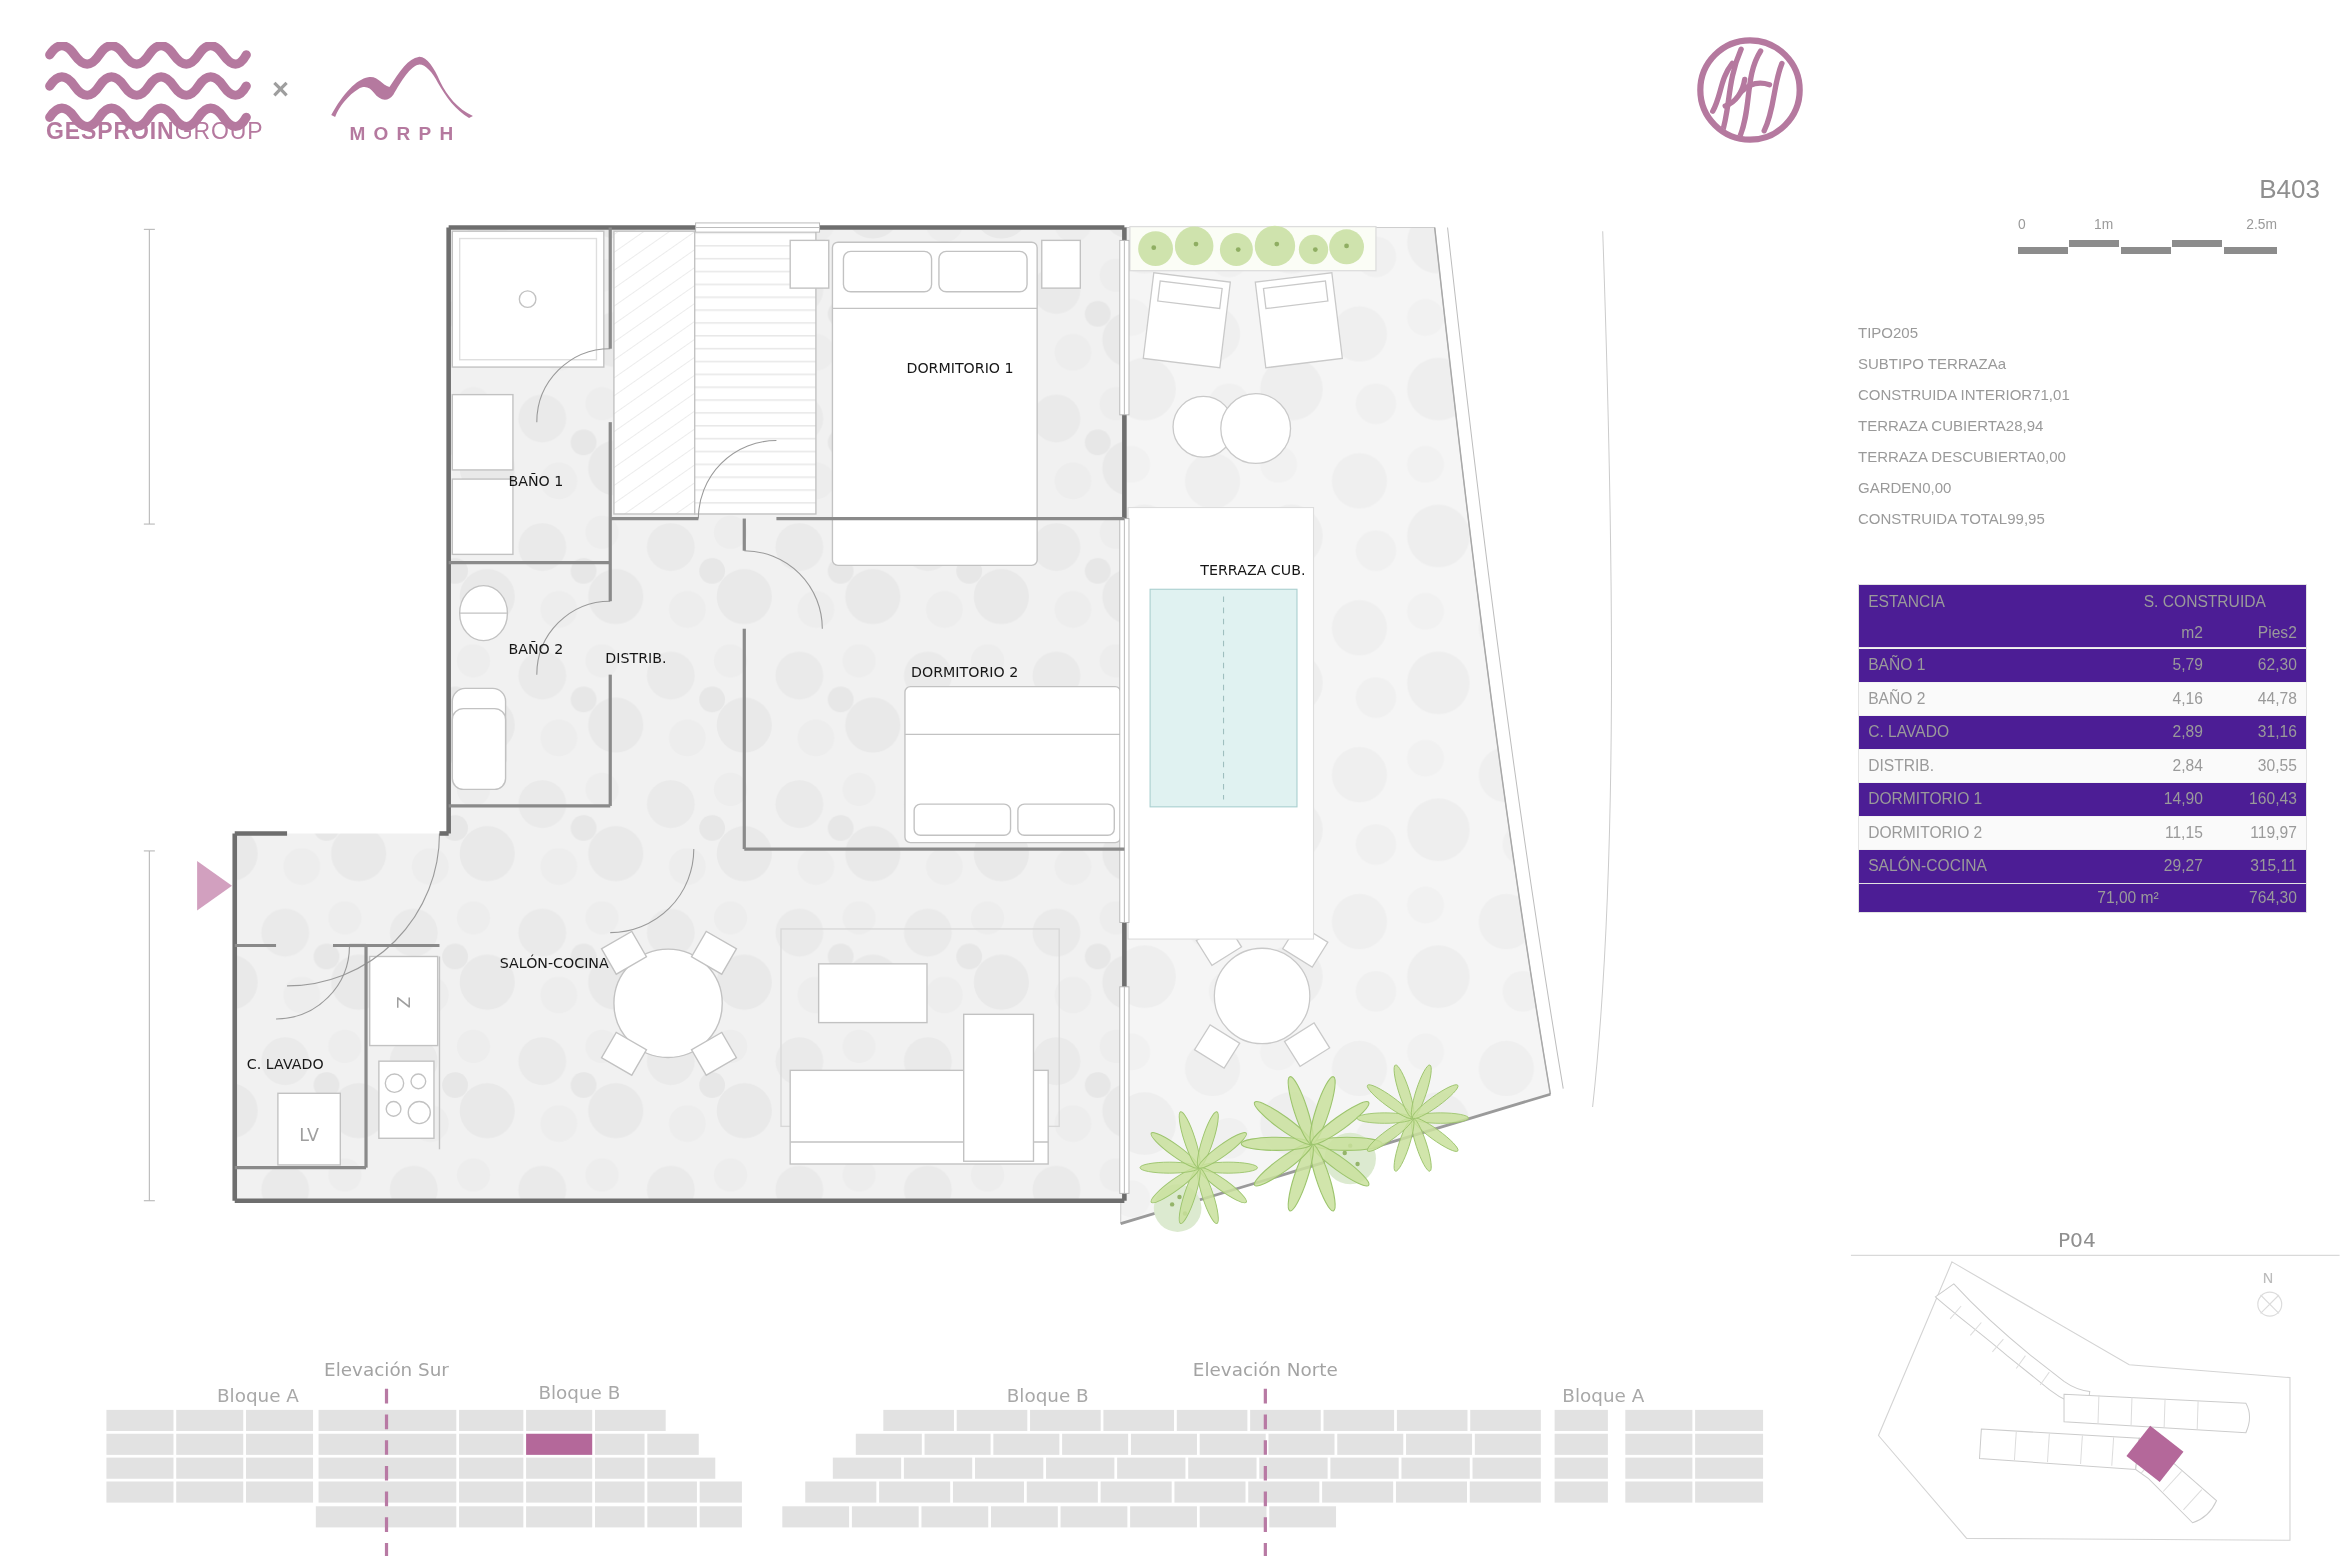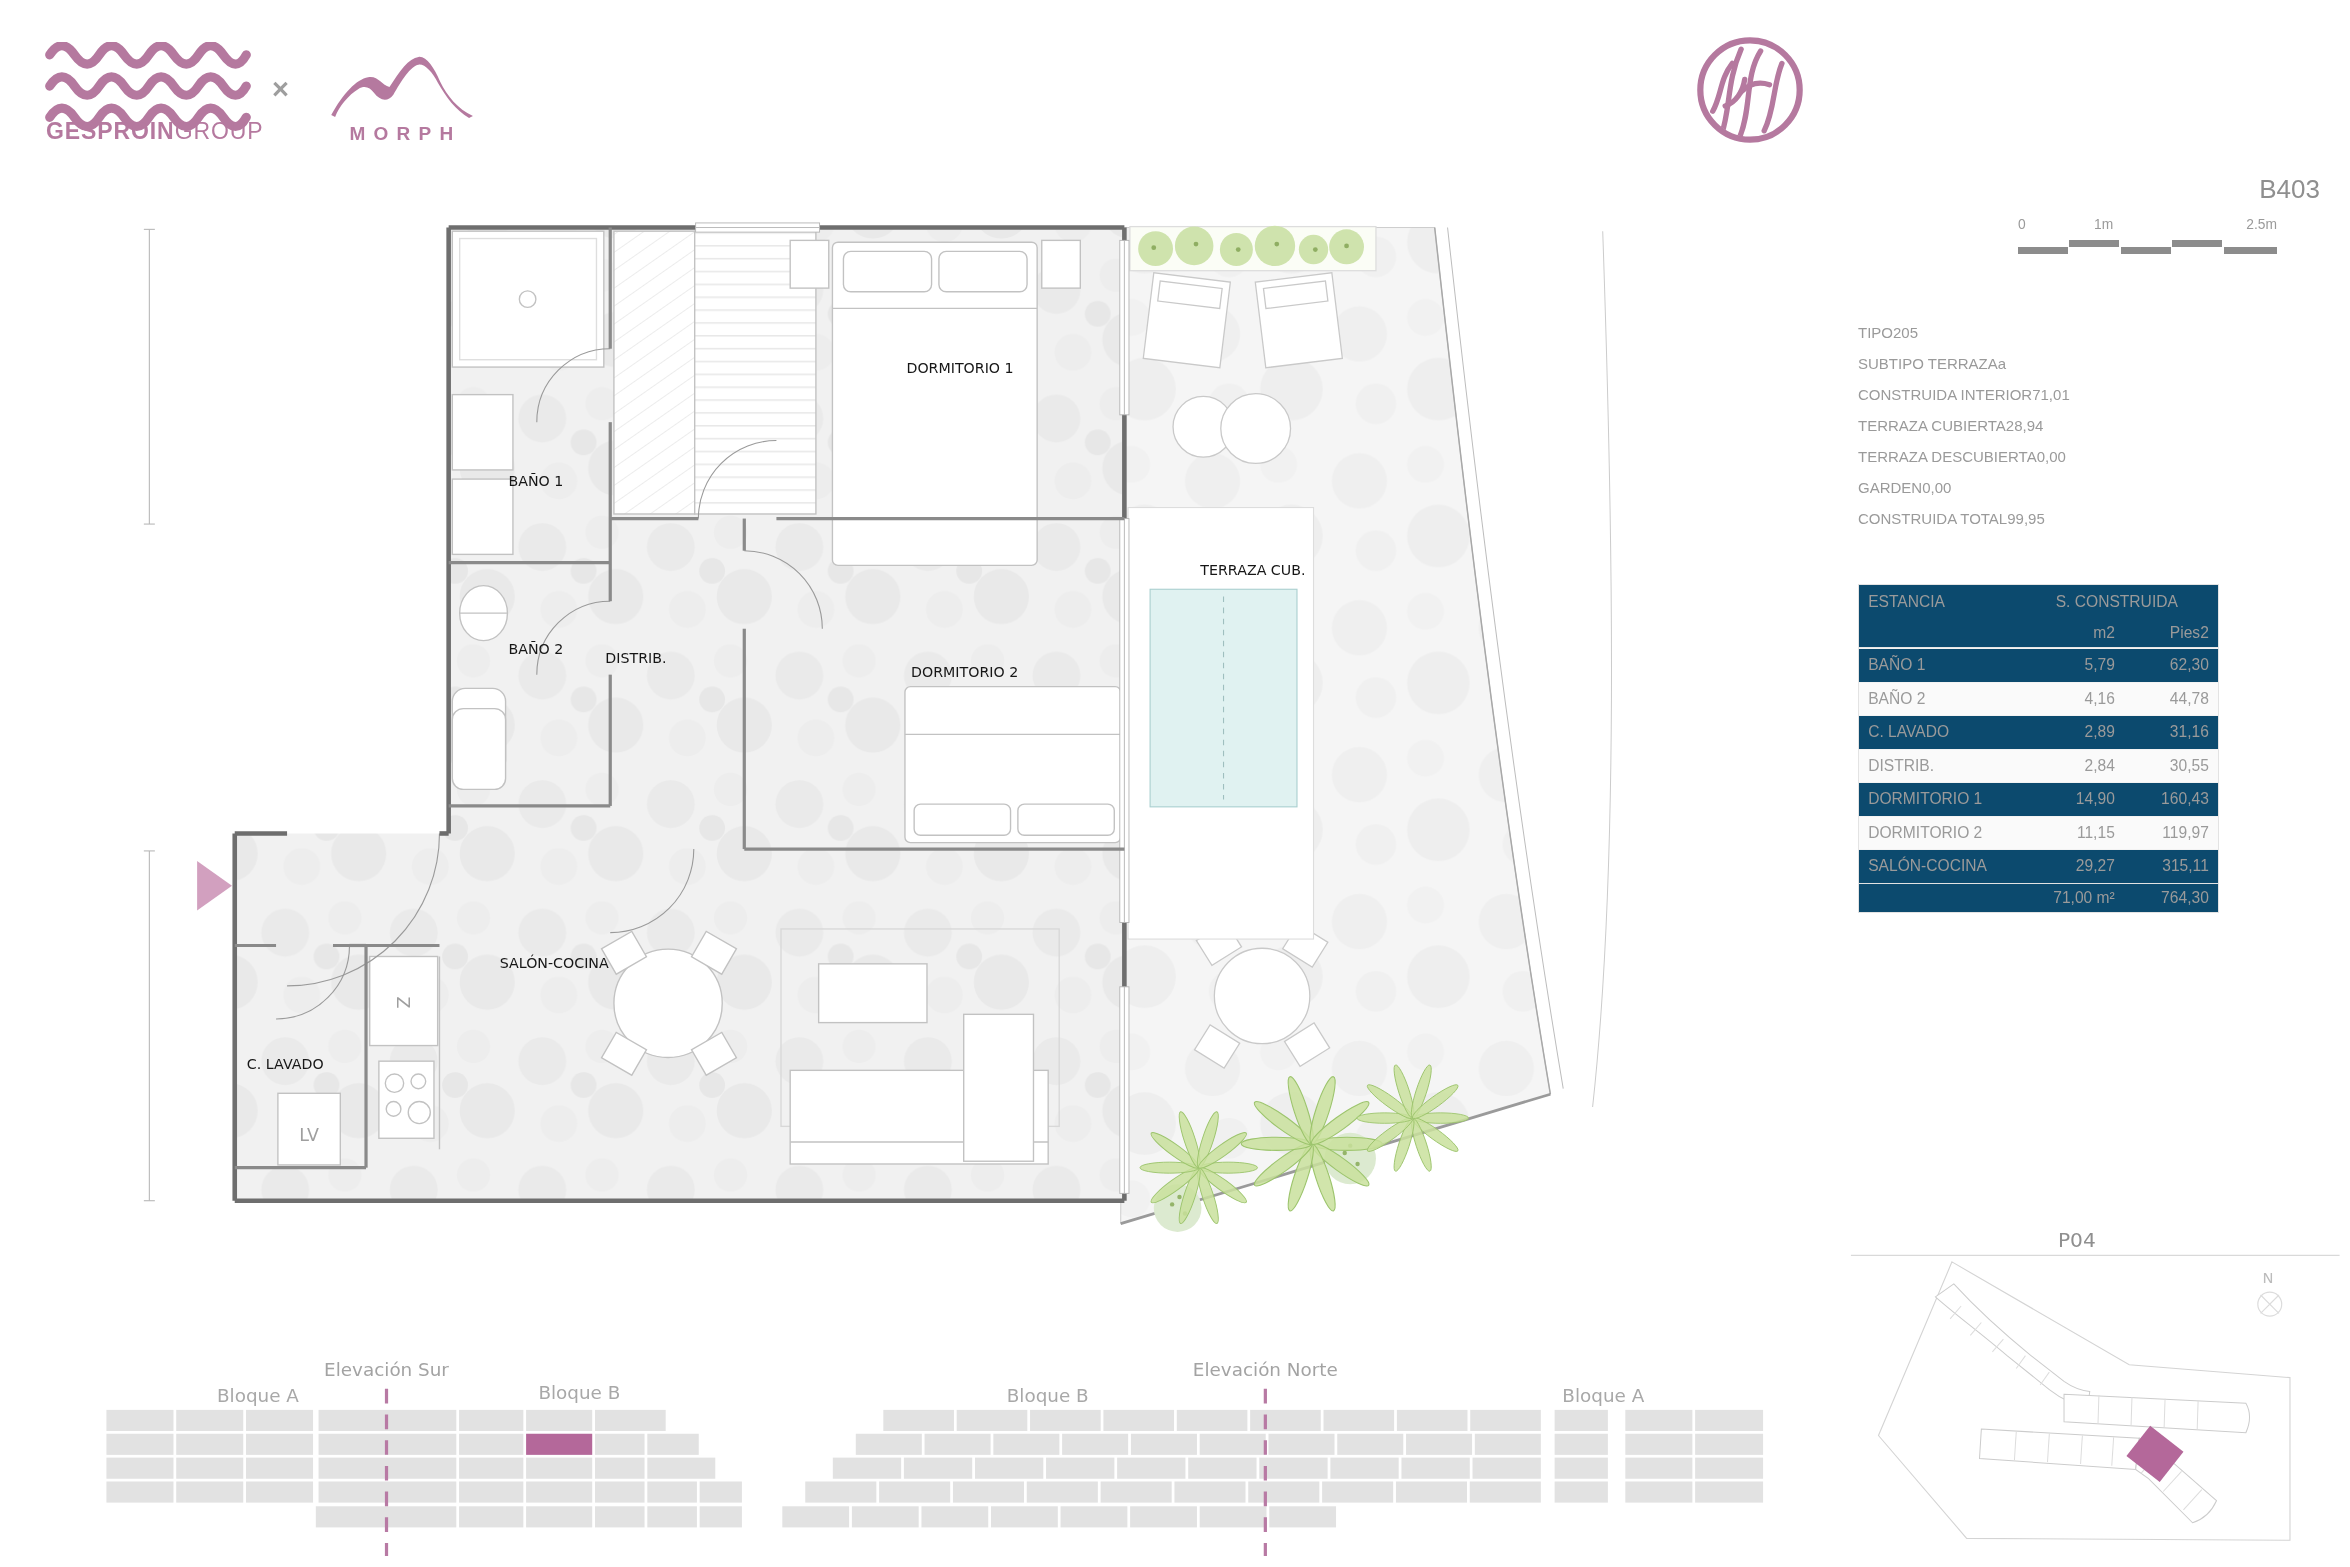--- a/index.html
+++ b/index.html
@@ -22,31 +22,31 @@
   .scalebar{position:absolute;left:2018px;top:217px;width:259px;height:40px;}
   .scalebar .lbl{position:absolute;top:0;font-size:13.8px;color:#9a9a9a;}
   .sb-seg{position:absolute;height:7.3px;background:#8c8c8c;}
 
   
   .summary{position:absolute;left:1858px;top:317px;width:446px;}
   .sum-row{display:flex;justify-content:flex-start;height:31px;align-items:center;
            font-size:15px;color:#9a9a9a;}
 
   
-  .areas-table{position:absolute;left:1858px;top:584px;width:361px;background:#0c4a6e;
+  .areas-table{position:absolute;left:1858px;top:584px;width:449px;background:#4c1d95;
                border:0.9px solid #e3e3e3;color:#9a9a9a;font-size:15.6px;box-sizing:border-box;}
   .at-head{display:grid;grid-template-columns:1fr 184px;height:33px;align-items:center;padding:0 9.2px;}
   .at-head .built{text-align:center;}
   .at-subhead{display:grid;grid-template-columns:1fr 81px 94px;height:29px;align-items:center;
               padding:0 9.2px;border-bottom:0.9px solid #e6e6e6;}
   .at-row{display:grid;grid-template-columns:1fr 81px 94px;height:32.5px;align-items:center;
           padding:0 9.2px;border-top:0.9px solid #f3f3f3;}
   .at-row:first-of-type{border-top:none;}
   .at-total{display:grid;grid-template-columns:1fr 108px 94px;height:28.5px;align-items:center;
-            padding:0 9.2px;border-top:0.9px solid #e2e2e2;}
+            padding:0 9.2px;border-top:0.9px solid #e2e2e2;gap:44px;}
   .num{text-align:right;}
   .at-row:nth-child(even){background:#fafafa;}
 
   
   text{font-family:"DejaVu Sans","Liberation Sans",sans-serif;}
   .room-label{font-size:15.5px;fill:#161616;}
   .small-gray{font-size:19px;fill:#9f9f9f;}
   .elev-title{font-size:20px;fill:#a3a3a3;}
   .elev-block{font-size:20px;fill:#a8a8a8;}
   .p04-title{font-size:22px;fill:#8f8f8f;}

